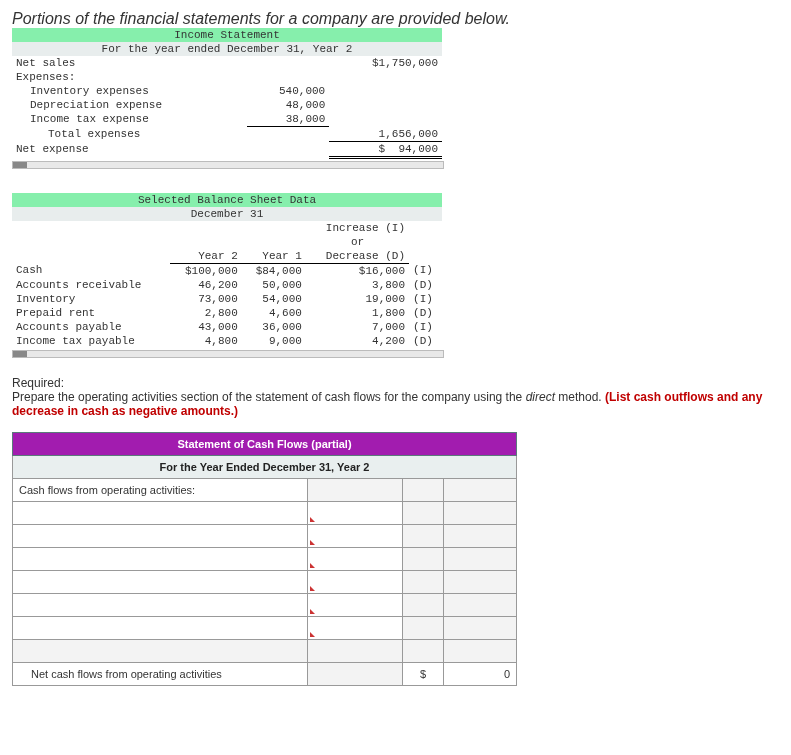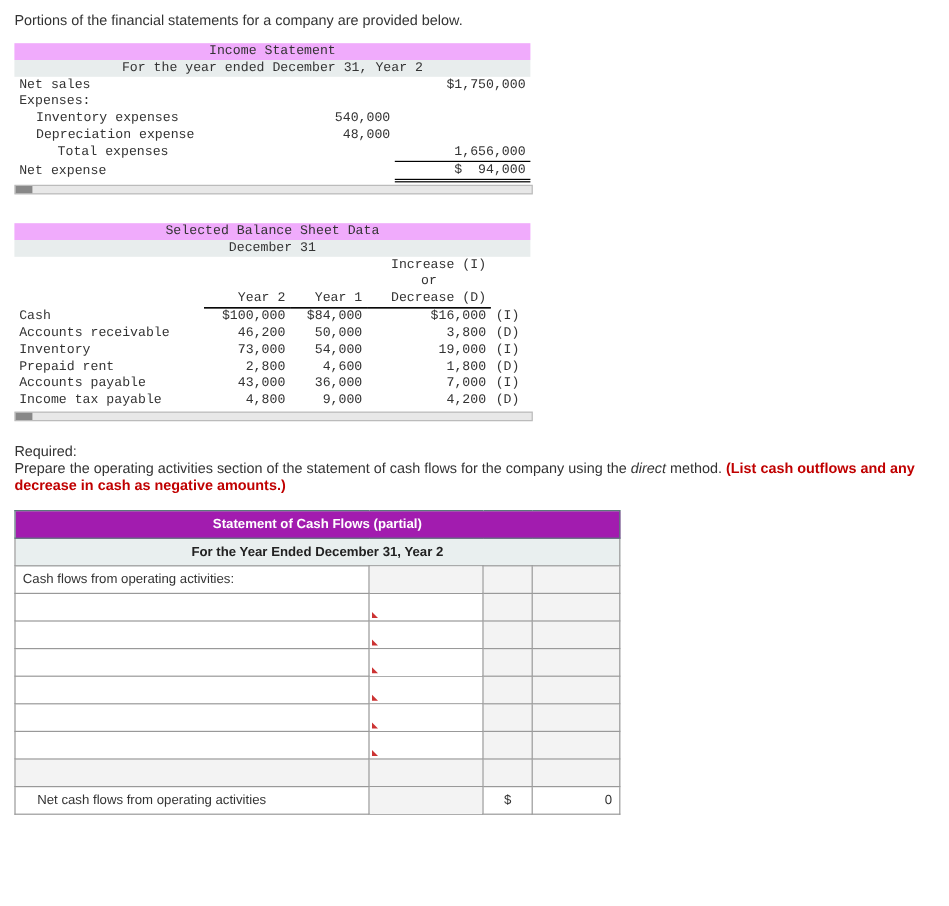--- a/index.html
+++ b/index.html
@@ -6,38 +6,39 @@
     font-family: Arial, sans-serif;
     font-size: 11px;
     color: #333;
     margin: 0;
     padding: 10px 12px;
     width: 791px;
     box-sizing: border-box;
     background: #fff;
   }
   .intro {
-    font-size: 12px;
-    margin-bottom: 12px;
+    font-size: 16px;
+    margin-bottom: 0;
+    font-style: italic;
   }
   .mono {
     font-family: "Courier New", monospace;
     font-size: 11px;
     white-space: pre;
   }
   
   .fin-block {
     border-collapse: collapse;
   }
   .fin-block td {
     padding: 0 4px;
     line-height: 14px;
   }
   .hdr {
-    background: #f0abfc;
+    background: #86efac;
     text-align: center;
   }
   .hdr-sub {
     background: #e8eded;
     text-align: center;
   }
   .num { text-align: right; }
   .bb { border-bottom: 1px solid #000; }
   .dbl { border-bottom: 3px double #000; margin-top: 24px; }
   .indent1 { padding-left: 18px !important; }
@@ -121,20 +122,25 @@
     <td class="indent1">Inventory expenses</td>
     <td class="num">540,000</td>
     <td></td>
   </tr>
   <tr>
     <td class="indent1">Depreciation expense</td>
     <td class="num">48,000</td>
     <td></td>
   </tr>
   <tr>
+    <td class="indent1">Income tax expense</td>
+    <td class="num bb">38,000</td>
+    <td></td>
+  </tr>
+  <tr>
     <td class="indent2">Total expenses</td>
     <td></td>
     <td class="num bb">1,656,000</td>
   </tr>
   <tr>
     <td>Net expense</td>
     <td></td>
     <td class="num dbl"><span>$</span>&nbsp;&nbsp;<span>94,000</span></td>
   </tr>
 </tbody></table>

